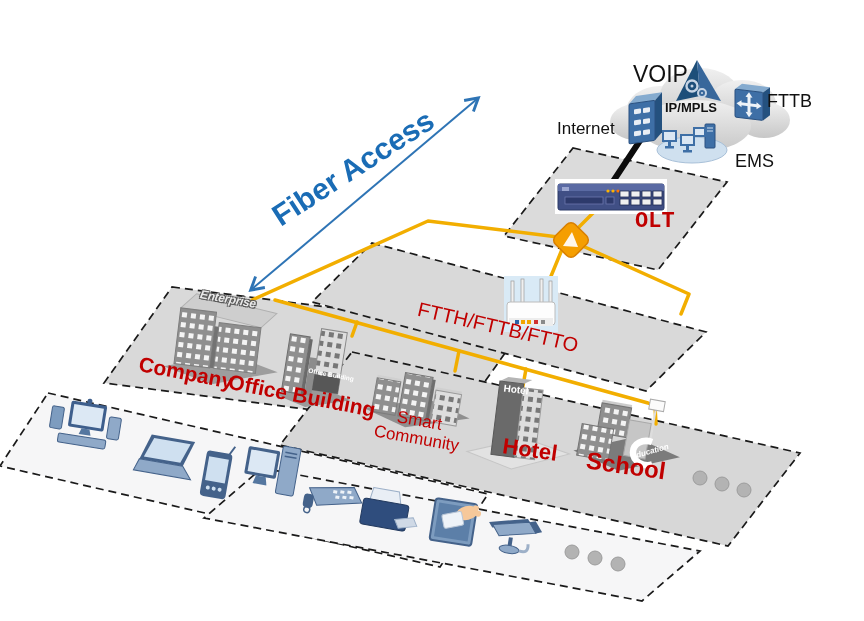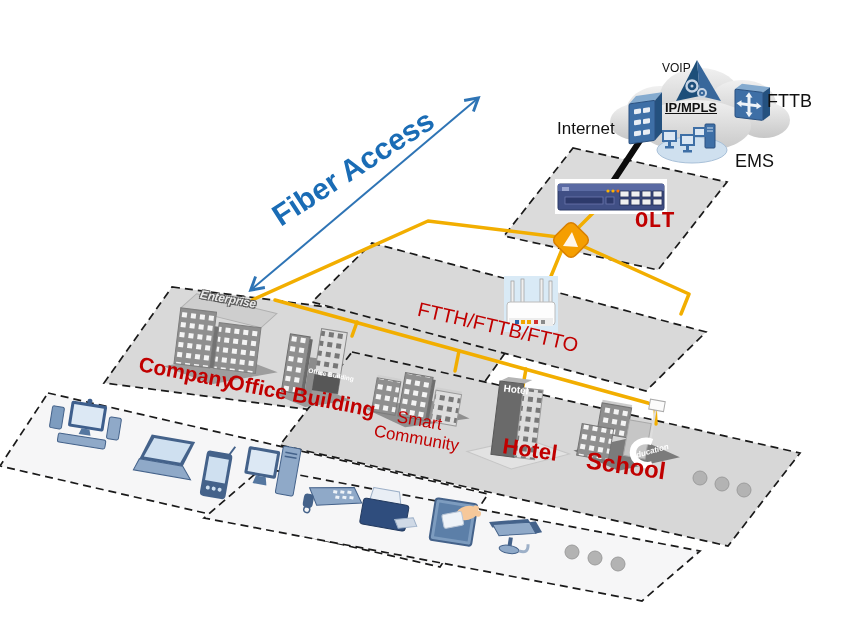--- a/index.html
+++ b/index.html
@@ -297,24 +297,24 @@
   <g fill="#b3b3b3" stroke="#9c9c9c">
     <circle cx="572" cy="552" r="7"></circle>
         <circle cx="595" cy="558" r="7"></circle>
         <circle cx="618" cy="564" r="7"></circle>
   </g>
 </svg>
 
 <div id="fiber-access" class="lbl center" style="left:225px;top:152px;width:256px;">Fiber Access</div>
 
 <div class="lbl" style="left:557px;top:120px;font-size:17px;">Internet</div>
-<div class="lbl" style="left:633px;top:62px;font-size:12px;margin-left:29px;">VOIP</div>
+<div class="lbl" style="left:633px;top:62px;font-size:23px;">VOIP</div>
 <div class="lbl" style="left:767px;top:92px;font-size:18px;">FTTB</div>
 <div class="lbl" style="left:735px;top:152px;font-size:18px;">EMS</div>
-<div id="lbl-ipmpls" class="lbl center" style="left:658px;top:101px;width:66px;text-decoration:underline;">IP/MPLS</div>
+<div id="lbl-ipmpls" class="lbl center" style="left:658px;top:101px;width:66px;">IP/MPLS</div>
 
 <div id="lbl-olt" class="lbl" style="left:635px;top:210px;">OLT</div>
 
 <div class="lbl center redthin" style="left:392px;top:317px;width:212px;font-size:20px;transform:rotate(13deg);">FTTH/FTTB/FTTO</div>
 
 <div class="lbl center red" style="left:130px;top:362px;width:112px;font-size:21px;transform:rotate(11deg);">Company</div>
 <div class="lbl center red" style="left:226px;top:385px;width:152px;font-size:21px;transform:rotate(11deg);">Office Building</div>
 <div class="lbl center redthin wrap" style="left:362px;top:412px;width:112px;font-size:17px;transform:rotate(10deg);">Smart Community</div>
 <div class="lbl center red" style="left:489px;top:438px;width:82px;font-size:22px;transform:rotate(8deg);">Hotel</div>
 <div class="lbl center red" style="left:574px;top:453px;width:104px;font-size:24px;transform:rotate(8deg);">School</div>

